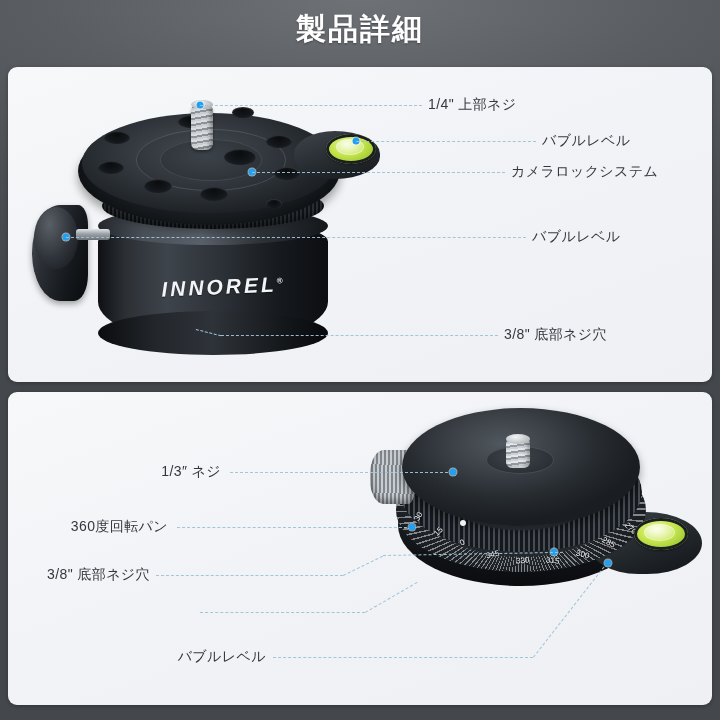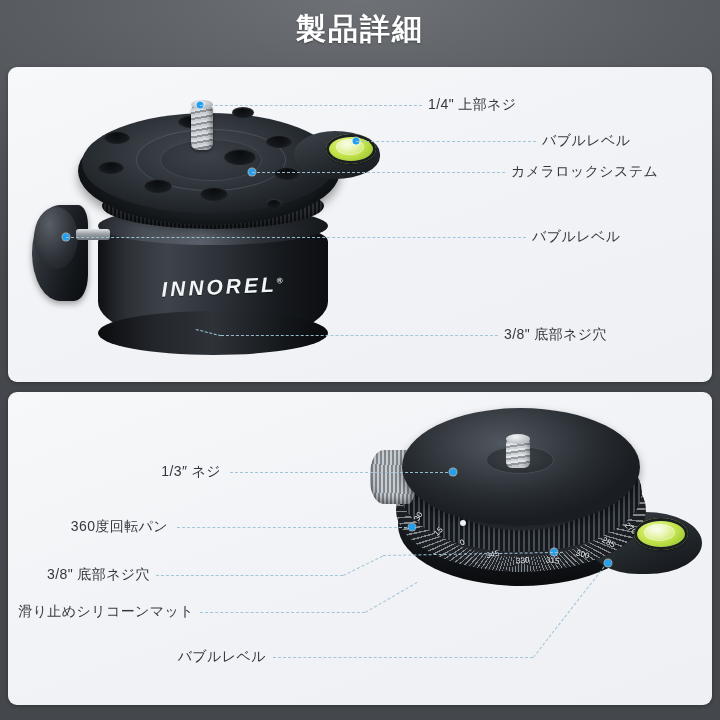--- a/index.html
+++ b/index.html
@@ -347,17 +347,16 @@
     <div class="lead" style="left:192px;top:220px;width:165px;"></div>
     <div class="diag" style="left:357px;top:220px;width:60px;transform:rotate(-30deg);"></div>
 
     <div class="lead" style="left:265px;top:265px;width:260px;"></div>
     <div class="diag" style="left:525px;top:265px;width:120px;transform:rotate(-52deg);"></div>
     <div class="dot" style="left:600px;top:171px;"></div>
 
     <div class="label leftal" style="left:213px;top:80px;">1/3″ ネジ</div>
     <div class="label leftal" style="left:160px;top:135px;">360度回転パン</div>
     <div class="label leftal" style="left:142px;top:183px;">3/8" 底部ネジ穴</div>
-    <div class="label leftal" style="left:186px;top:220px;">滑り止めシリコーンマット</div>
     <div class="label leftal" style="left:258px;top:265px;">バブルレベル</div>
   </div>
 
 </div>
 
 </body></html>

